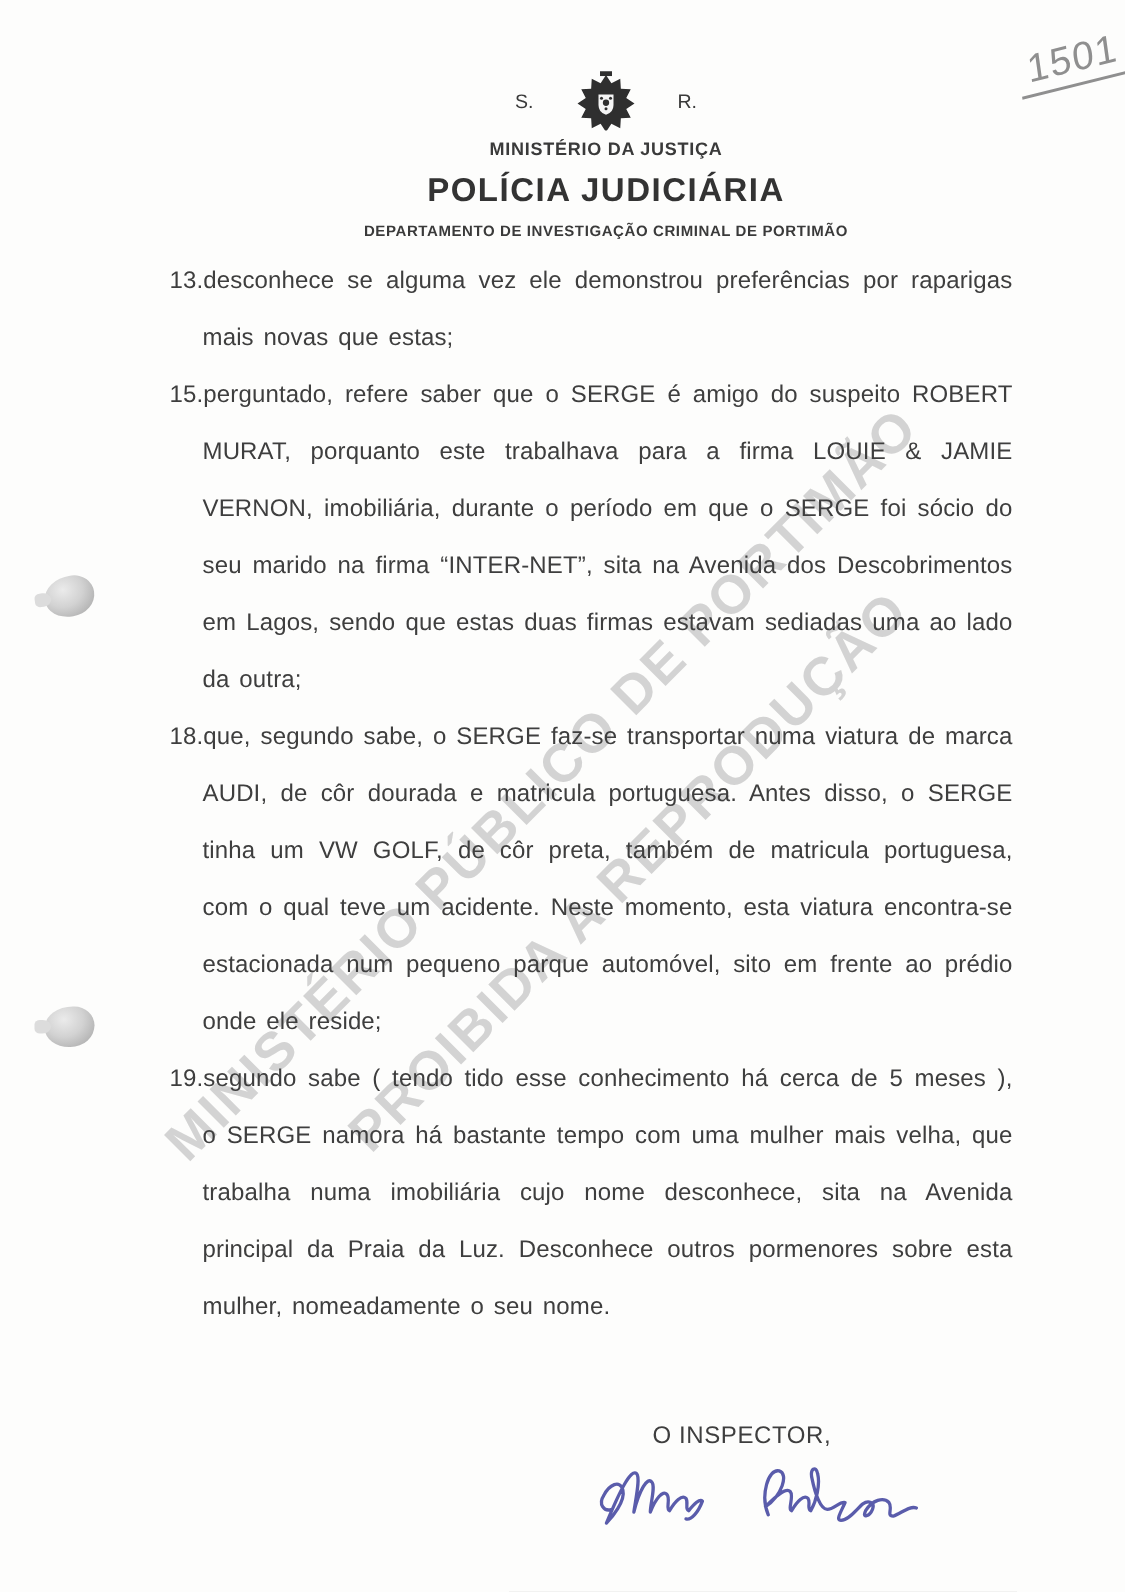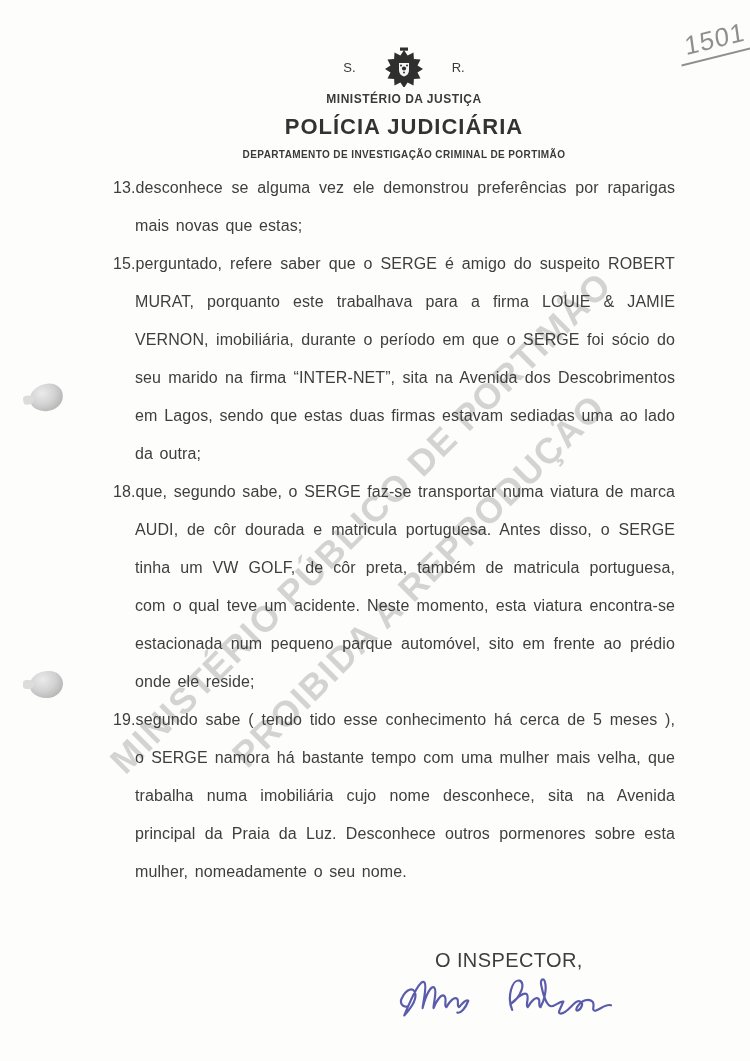--- a/index.html
+++ b/index.html
@@ -52,21 +52,21 @@
     z-index:1;
   }
   .item{
     text-align:justify;text-align-last:left;
     padding-left:22px;text-indent:-22px;
     margin:0;
   }
 
   
   .closing-statement{position:absolute;left:363px;top:912px;font-size:16px;z-index:1;}
-  .signatory-role{position:absolute;left:435px;top:949px;font-size:20px;letter-spacing:.4px;z-index:1;}
+  .signatory-role{position:absolute;left:435px;top:949px;font-size:16px;letter-spacing:.4px;z-index:1;}
   .signature{position:absolute;left:378px;top:966px;width:272px;height:64px;z-index:1;}
 
   
   .punch{
     position:absolute;left:30px;width:33px;height:27px;
     background:radial-gradient(ellipse at 38% 32%, #ebebeb 0%, #d2d2d2 45%, #b3b3b3 80%, #a8a8a8 100%);
     border-radius:58% 42% 50% 50% / 52% 48% 55% 45%;
     z-index:1;
   }
   .punch::before{

